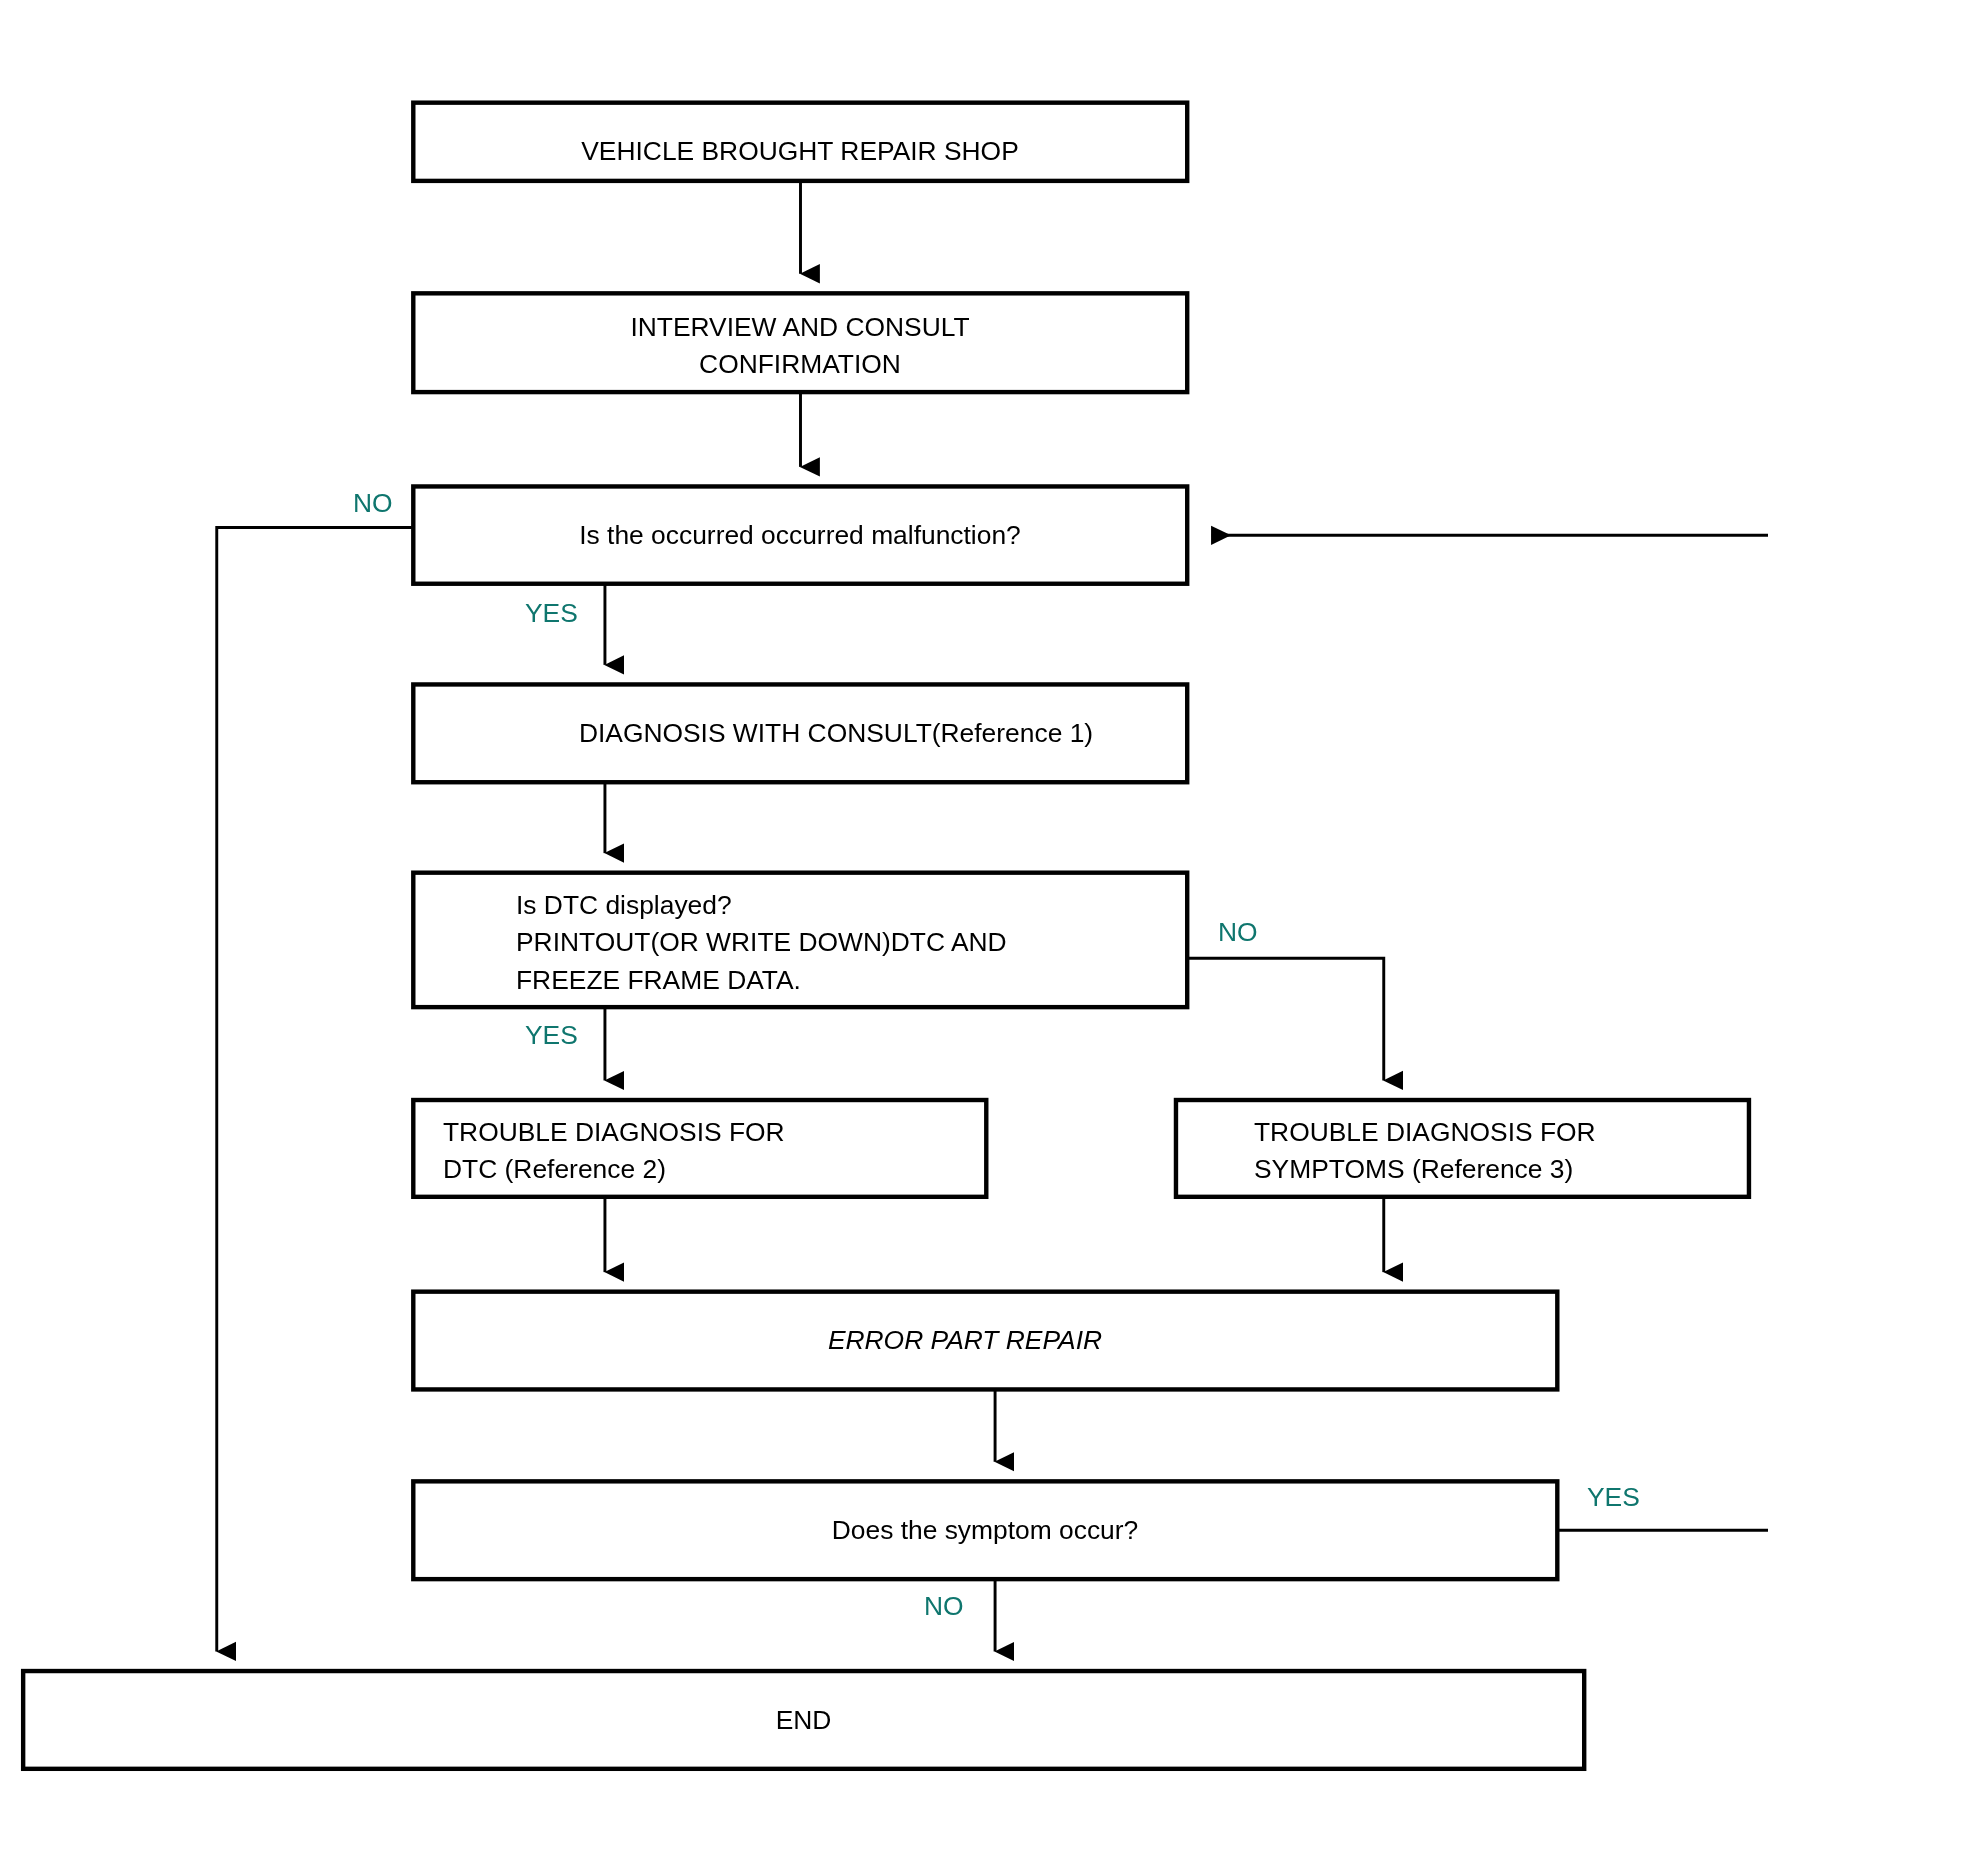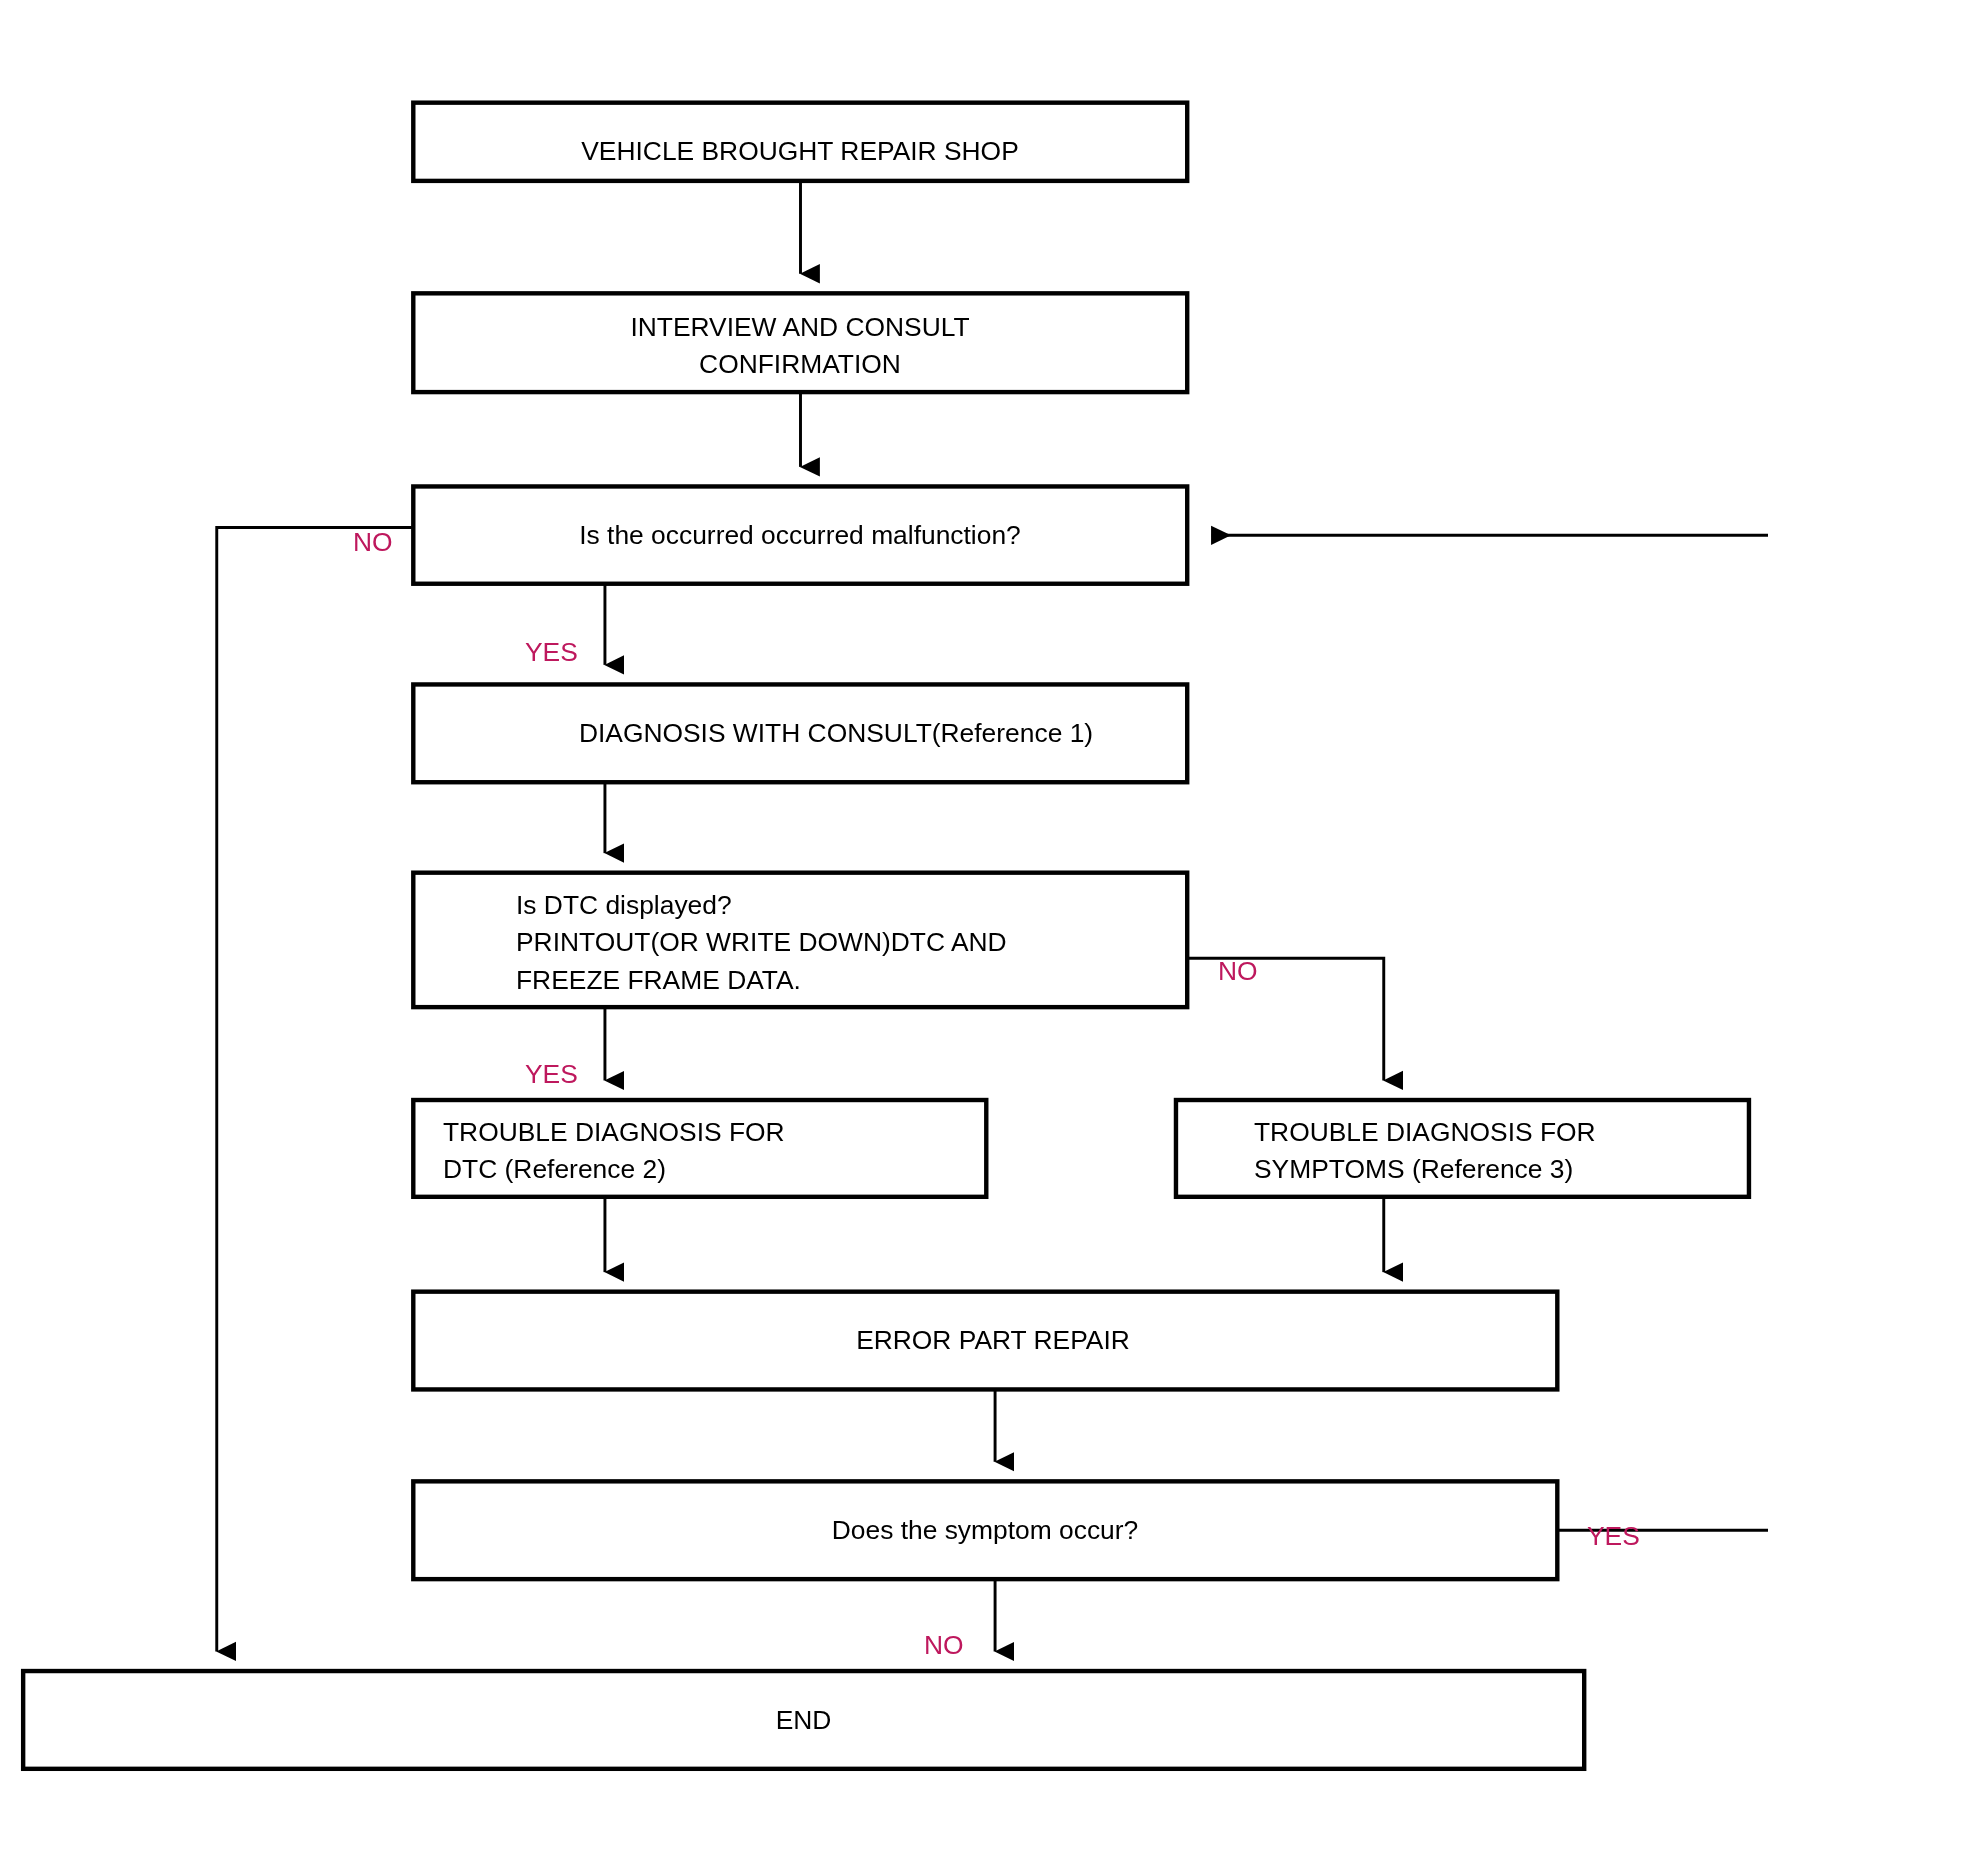--- a/index.html
+++ b/index.html
@@ -11,25 +11,24 @@
     position:absolute;
     color:#000000;
     font-size:26.4px;
     line-height:1.42;
     white-space:pre-line;
     pointer-events:none;
   }
   .center{text-align:center;}
   .edge-label{
     position:absolute;
-    color:#be185d;
+    color:#0f766e;
     font-size:26.4px;
     line-height:1;
     white-space:nowrap;
-    margin-top:39px;
   }
 </style>
 </head>
 <body>
 
 <div id="stage">
 
   <svg id="flow-svg" viewBox="0 0 4039 3827" aria-hidden="true">
     <defs>
       <marker id="arrow-down" markerWidth="7" markerHeight="7" refX="3.5" refY="6.6" orient="auto" markerUnits="strokeWidth">
@@ -93,21 +92,21 @@
   <div class="node-label" style="left:516px; top:887px; width:685px;">Is DTC displayed?
 PRINTOUT(OR WRITE DOWN)DTC AND
 FREEZE FRAME DATA.</div>
 
   <div class="node-label" style="left:443px; top:1114px; width:538px;">TROUBLE DIAGNOSIS FOR
 DTC (Reference 2)</div>
 
   <div class="node-label" style="left:1254px; top:1114px; width:513px;">TROUBLE DIAGNOSIS FOR
 SYMPTOMS (Reference 3)</div>
 
-  <div class="node-label center" style="left:421px; top:1322px; width:1144px;">ERROR PART REPAIR</div>
+  <div class="node-label center" style="left:393px; top:1322px; width:1144px;font-style:italic;">ERROR PART REPAIR</div>
 
   <div class="node-label center" style="left:413px; top:1512px; width:1144px;">Does the symptom occur?</div>
 
   <div class="node-label center" style="left:23px; top:1702px; width:1561px;">END</div>
 
   <div class="edge-label" style="left:353px; top:490px;">NO</div>
 
   <div class="edge-label" style="left:525px; top:600px;">YES</div>
 
   <div class="edge-label" style="left:1218px; top:919px;">NO</div>

